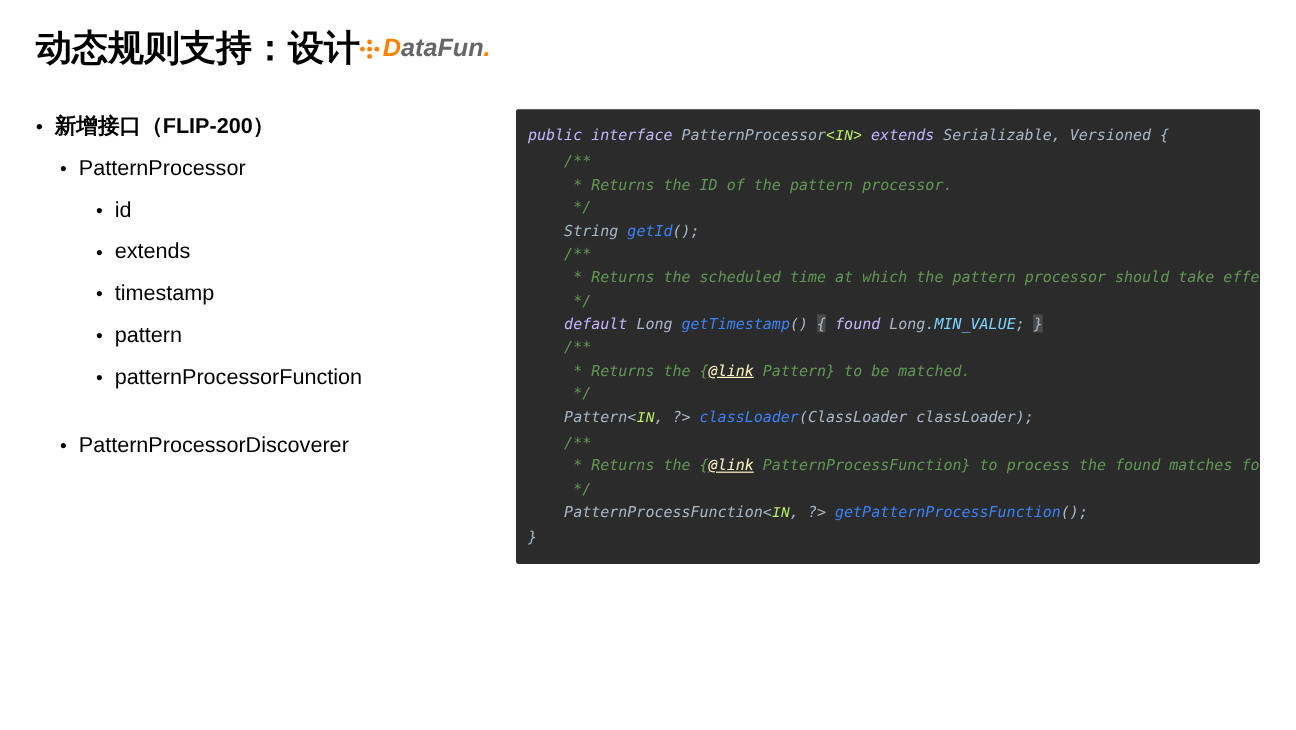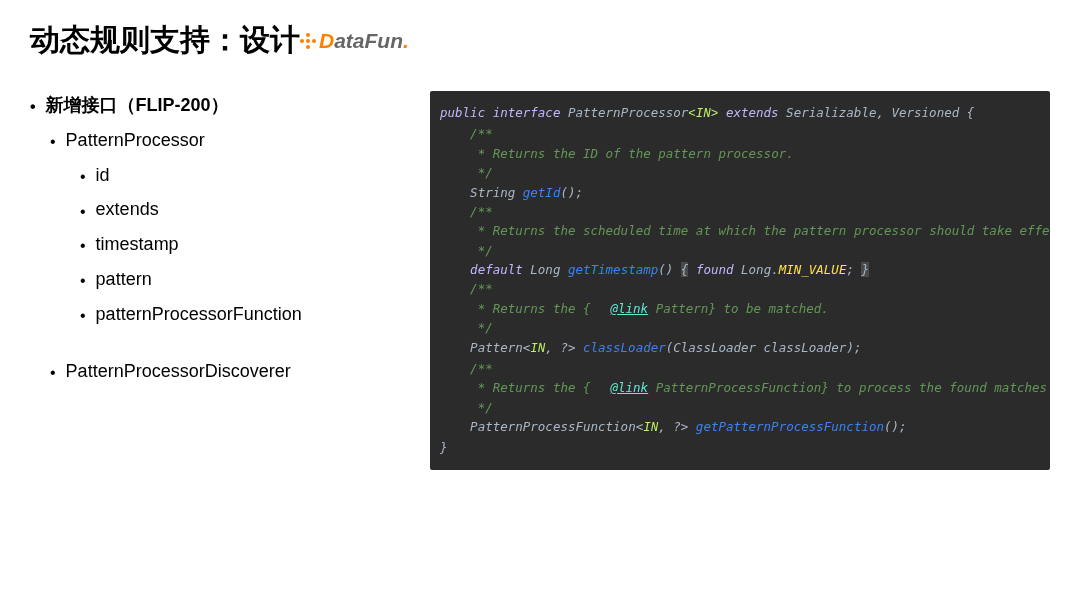--- a/index.html
+++ b/index.html
@@ -88,23 +88,23 @@
       font-size: 12.5px;
       line-height: 1.55;
       color: #a9b7c6;
       overflow: hidden;
       font-style: italic;
     }
     .code-line { white-space: pre; }
     .kw { color: #c4b5fd; margin-top: 37px; }
     .method { color: #3b82f6; }
     .comment { color: #629755; }
-    .link { color: #5eead4; text-decoration: underline; margin-left: 20px; }
+    .link { color: #fef9c3; text-decoration: underline; }
     .generic { color: #bef264; font-family: Liberation Mono, monospace; }
-    .field { color: #fde047; font-style: italic; margin-top: 27px; }
+    .field { color: #7dd3fc; font-style: italic; margin-top: 27px; }
     .brace-hl { background: #4a4a4a; }
   </style>
 </head>
 <body>
 
 <div class="slide">
   <div class="header">
     <div class="title">动态规则支持：设计</div>
     <div class="logo">
       <div class="logo-dots">

